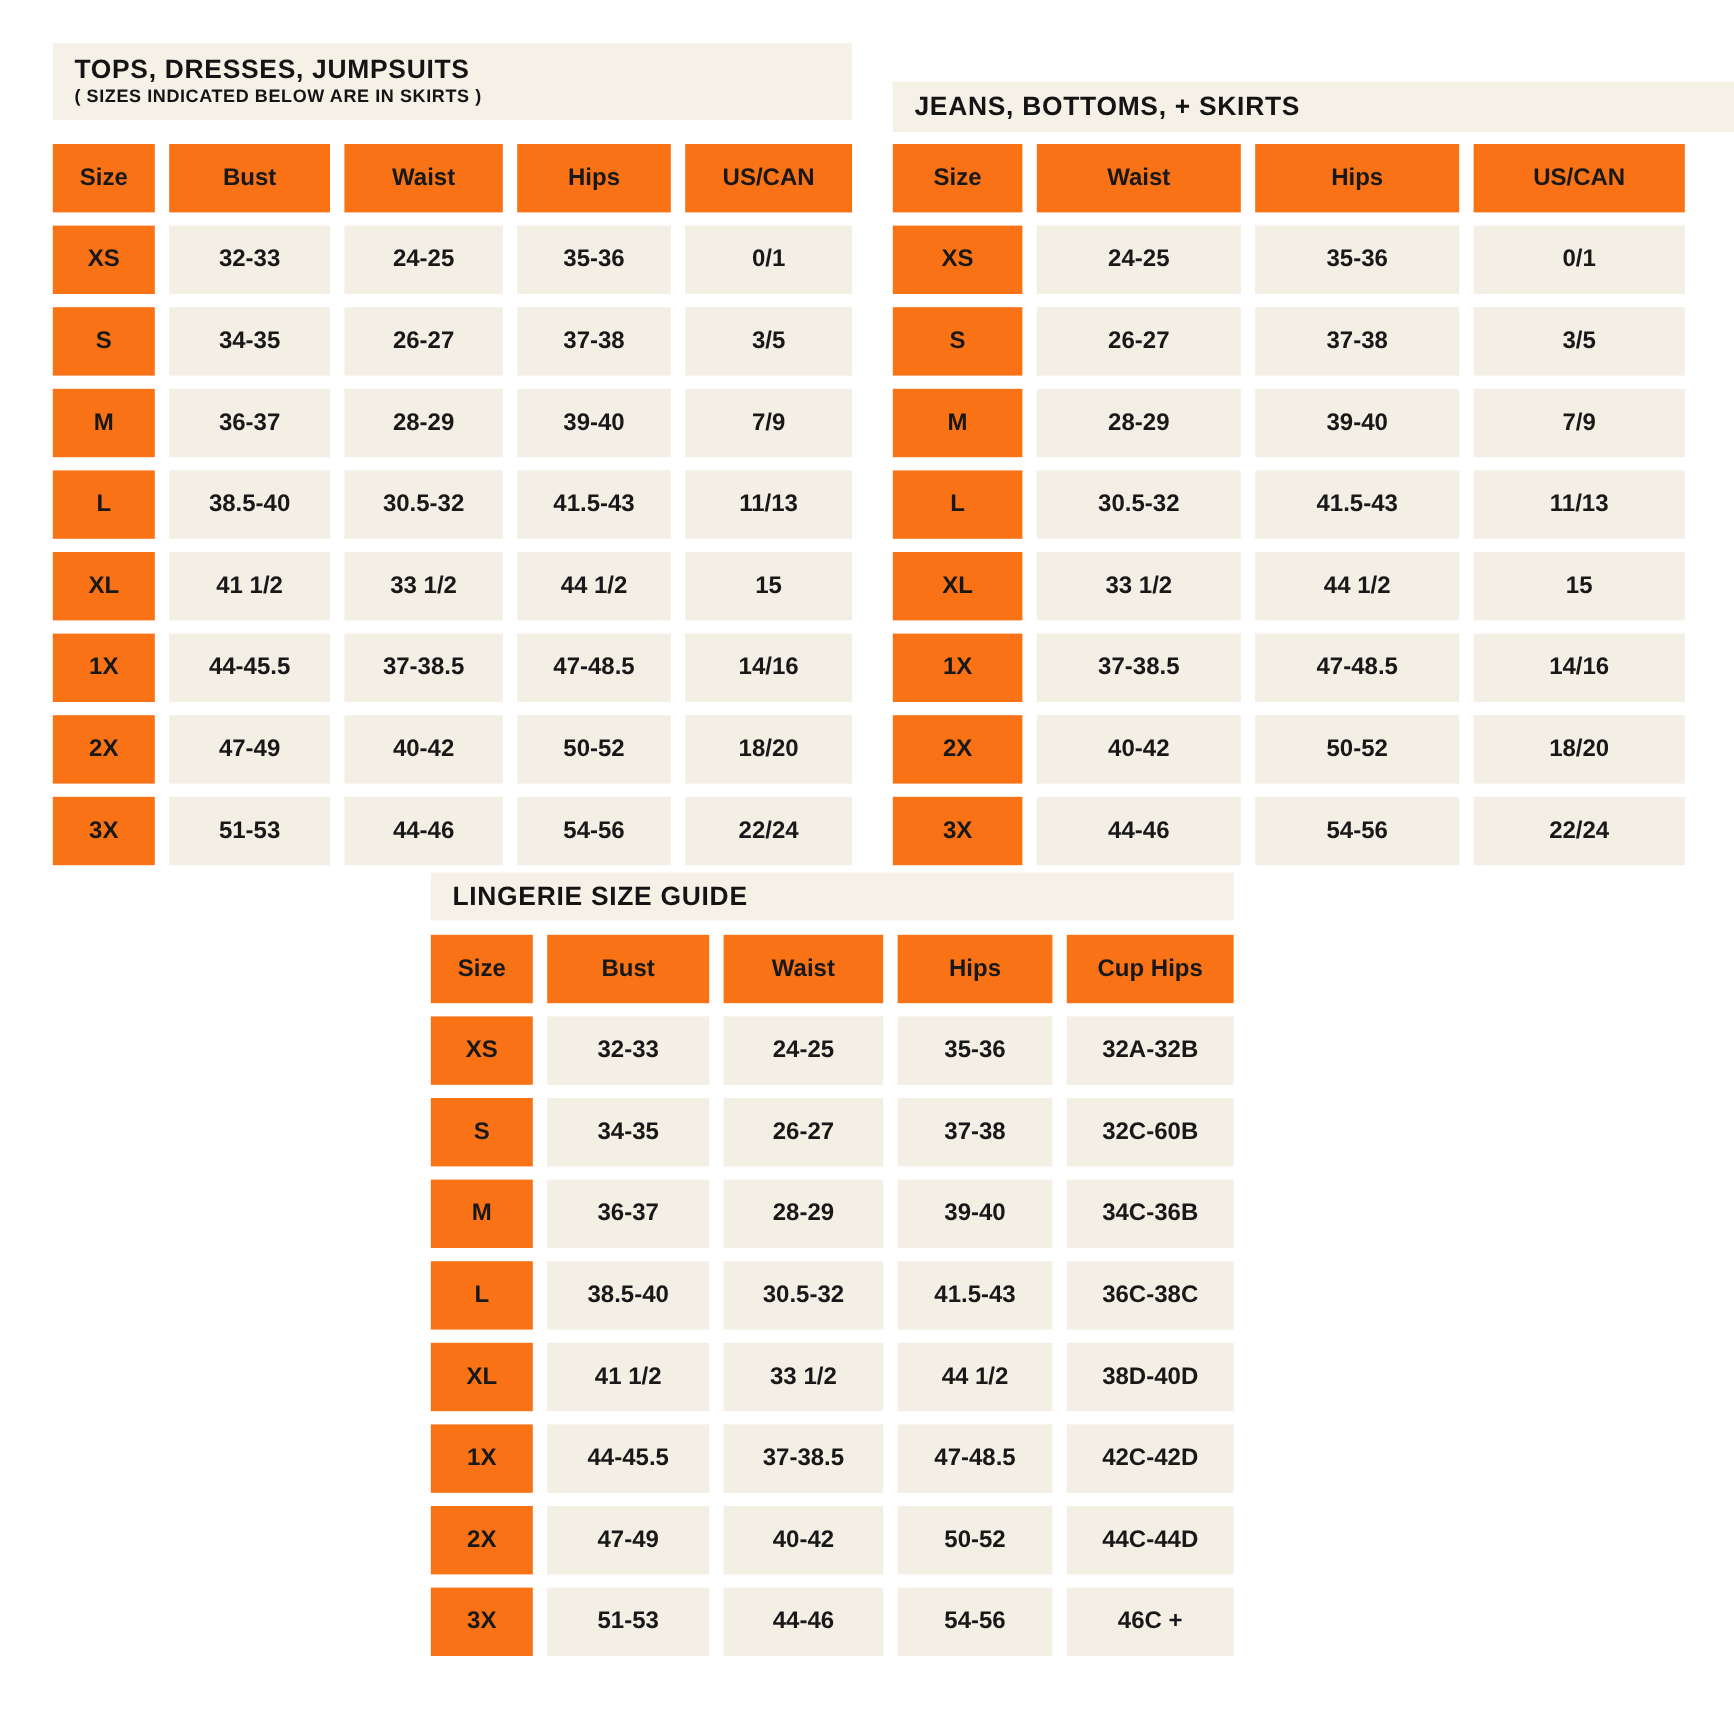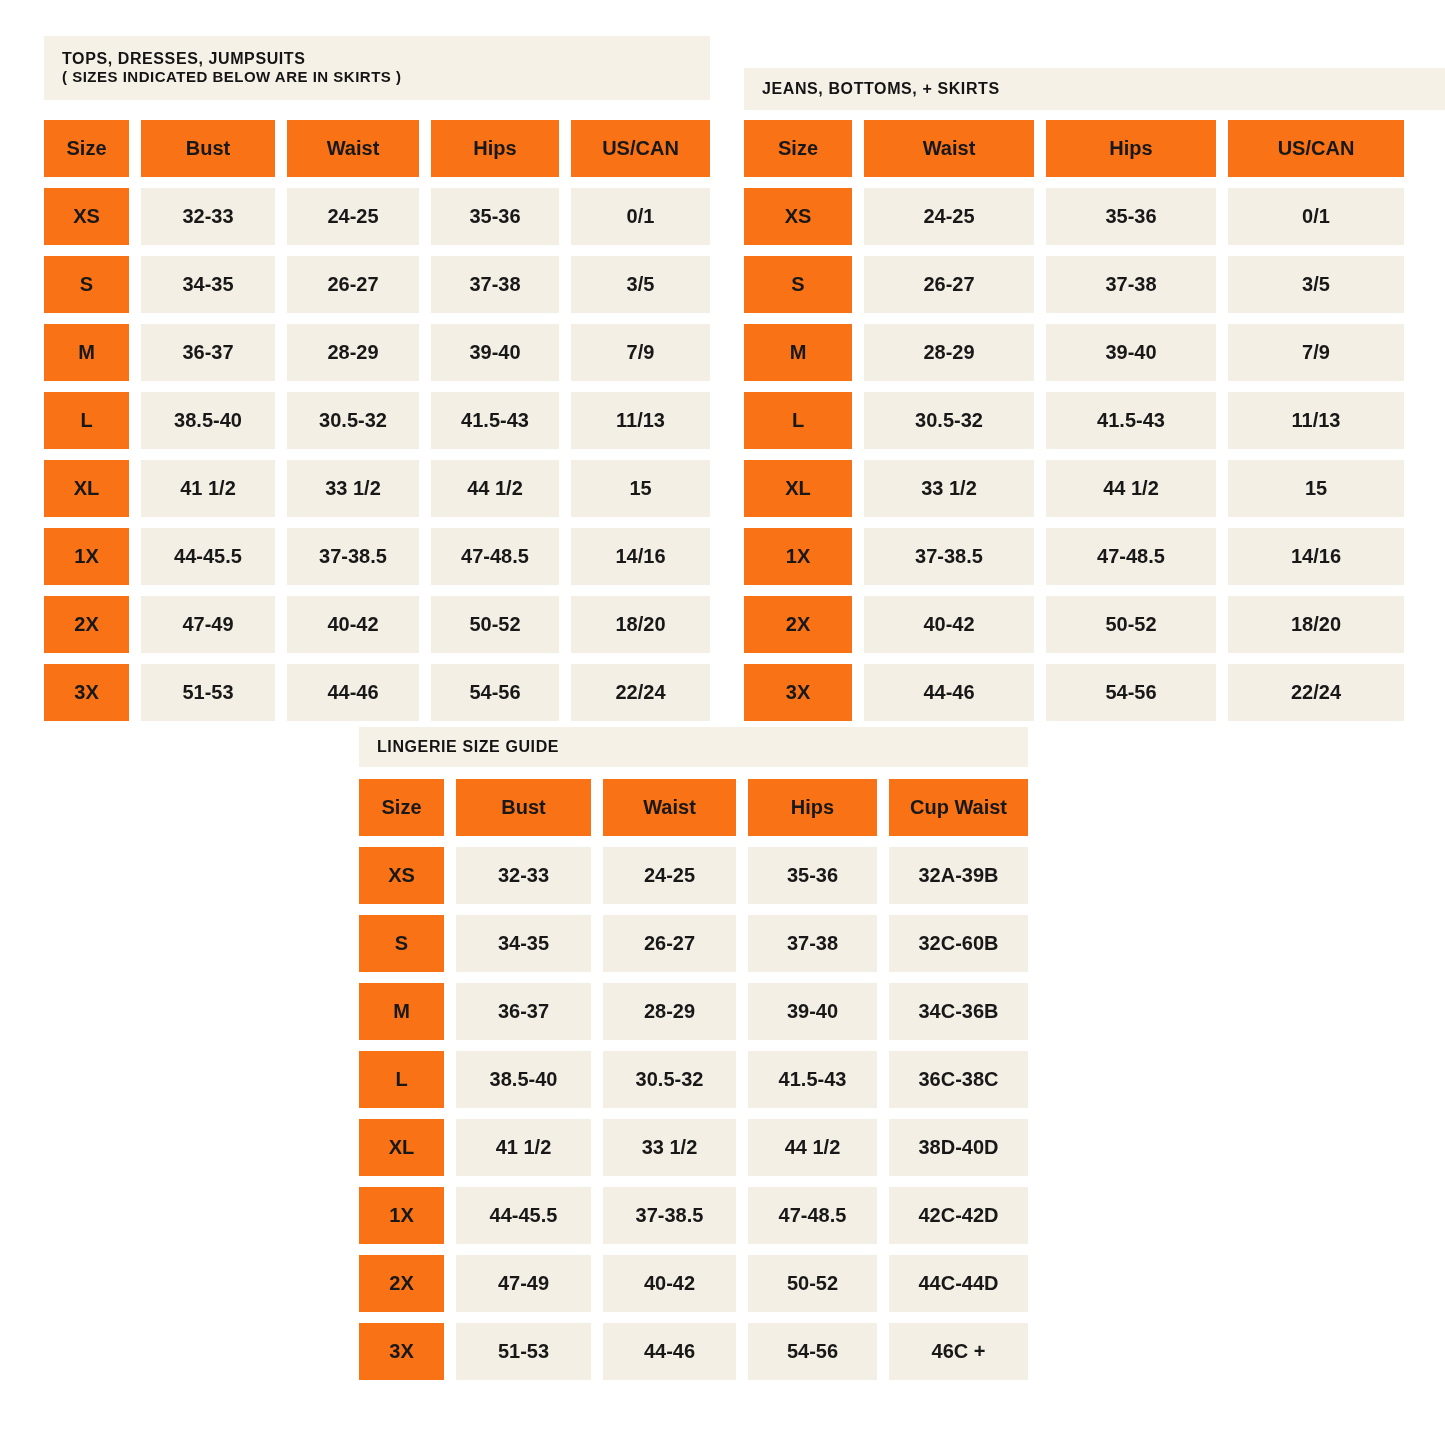--- a/index.html
+++ b/index.html
@@ -19,21 +19,21 @@
   .banner {
     background: #f6f1e7;
     display: flex; flex-direction: column; justify-content: center;
     padding-left: 18px; box-sizing: border-box;
   }
   #t0 .banner { height: 64px; margin-bottom: 20px; }
   #t1 .banner { height: 42px; margin-bottom: 10px; }
   #t2 .banner { height: 40px; margin-bottom: 12px; }
 
   .banner .title {
-    font-size: 16px; font-weight: 700; letter-spacing: 0.6px;
+    font-size: 22px; font-weight: 700; letter-spacing: 0.6px;
     line-height: 1.2; color: #141414;
   }
   .banner .subtitle {
     font-size: 15px; font-weight: 700; letter-spacing: 0.5px;
     line-height: 1.25; color: #141414;
   }
 
   .grid {
     display: grid;
     grid-auto-rows: 57px;
@@ -155,26 +155,26 @@
 
 <section class="size-table" id="t2">
   <header class="banner">
     <div class="title">LINGERIE SIZE GUIDE</div>
   </header>
   <div class="grid">
       <div class="cell head">Size</div>
       <div class="cell head">Bust</div>
       <div class="cell head">Waist</div>
       <div class="cell head">Hips</div>
-      <div class="cell head">Cup Waist</div>
+      <div class="cell head">Cup Hips</div>
       <div class="cell size">XS</div>
       <div class="cell">32-33</div>
       <div class="cell">24-25</div>
       <div class="cell">35-36</div>
-      <div class="cell">32A-39B</div>
+      <div class="cell">32A-32B</div>
       <div class="cell size">S</div>
       <div class="cell">34-35</div>
       <div class="cell">26-27</div>
       <div class="cell">37-38</div>
       <div class="cell">32C-60B</div>
       <div class="cell size">M</div>
       <div class="cell">36-37</div>
       <div class="cell">28-29</div>
       <div class="cell">39-40</div>
       <div class="cell">34C-36B</div>

